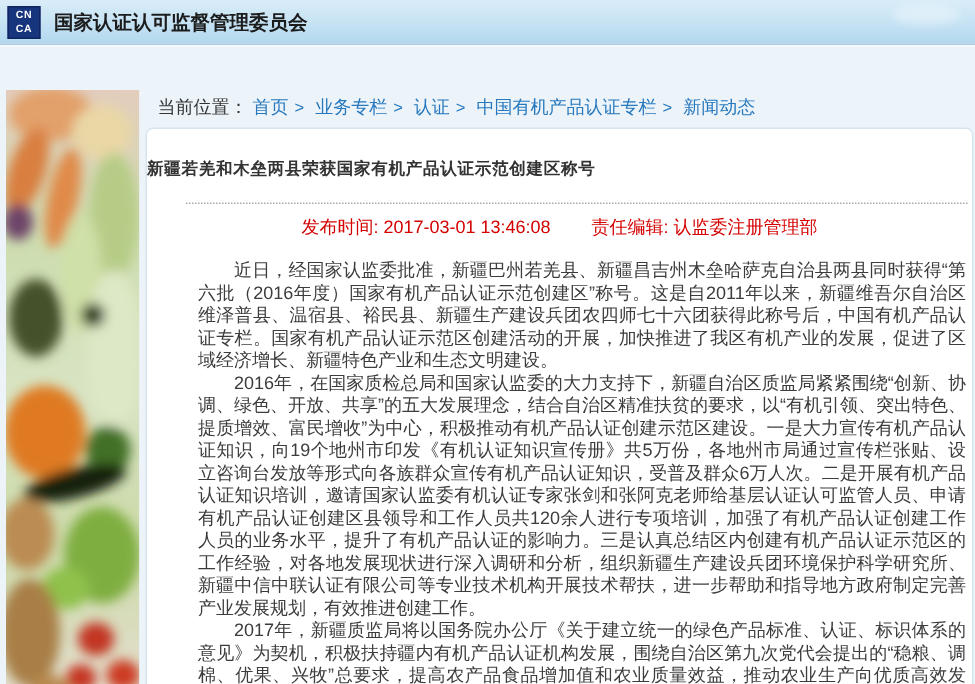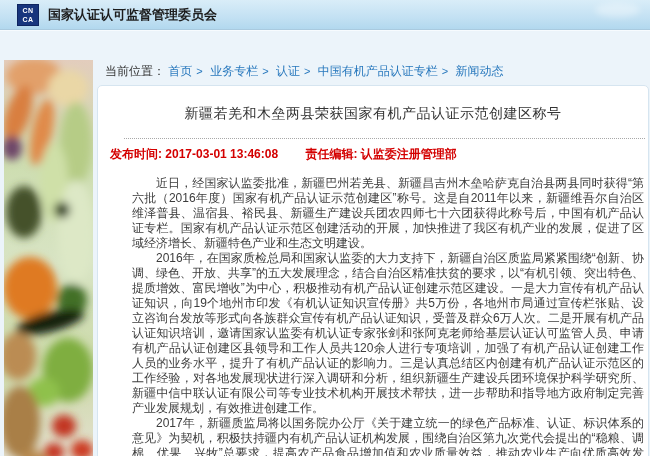--- a/index.html
+++ b/index.html
@@ -4,21 +4,21 @@
 <style>
   html,body{margin:0;padding:0;}
   body{
     width:650px;height:456px;overflow:hidden;position:relative;
     background:#ecf4fa;
     font-family:"Liberation Sans","DejaVu Sans",sans-serif;
     -webkit-font-smoothing:antialiased;
   }
   
   .site-header{
-    height:29px;display:flex;align-items:center;padding-left:17px;
+    height:29px;display:flex;align-items:center;padding-left:5px;
     background:linear-gradient(180deg,#d9edf8 0%,#c3e1f3 60%,#b2d8ee 100%);
     border-bottom:1px solid #a9cadf;
     box-shadow:0 1px 0 #f7fbfe;
     position:relative;z-index:2;
   }
   .cnca-logo{
     width:20px;height:20px;background:#17357d;border:1px solid #0e2560;
     color:#fff;font-weight:bold;font-size:7px;line-height:9px;
     display:flex;flex-direction:column;align-items:center;justify-content:center;
     letter-spacing:.5px;cursor:pointer;flex:0 0 auto;
@@ -33,25 +33,25 @@
   .breadcrumb{position:absolute;left:105px;top:23px;font-size:12px;color:#333;white-space:nowrap;}
   .breadcrumb a{color:#2878bd;text-decoration:none;cursor:pointer;}
   .crumb-sep{color:#2878bd;margin:0 4px;font-size:11px;}
   
   .panel{
     position:absolute;left:97px;top:45px;width:552px;height:381px;
     background:#ffffff;border:1px solid #d6e5f0;border-radius:5px 5px 0 0;
     box-sizing:border-box;
   }
   .article-title{
-    text-align:center;padding-top:19px;font-size:14px;font-weight:normal;color:#333;
+    text-align:left;padding-top:19px;font-size:11px;font-weight:bold;color:#333;
     letter-spacing:.5px;
   }
   .dotted-sep{margin:15px 3px 0 26px;border-bottom:1px dotted #a8a8a8;height:0;}
-  .meta-row{text-align:left;padding-top:7px;font-size:12px;font-weight:bold;}
+  .meta-row{text-align:center;padding-top:7px;font-size:12px;font-weight:normal;}
   .meta-row .m{margin:0 12px;}
   .article-body{
     padding:13px 4px 0 34px;font-size:12px;line-height:15px;color:#3c3c3c;
     text-align:justify;
   }
   .article-body p{margin:0;text-indent:2em;}
 </style>
 </head>
 <body>
 

